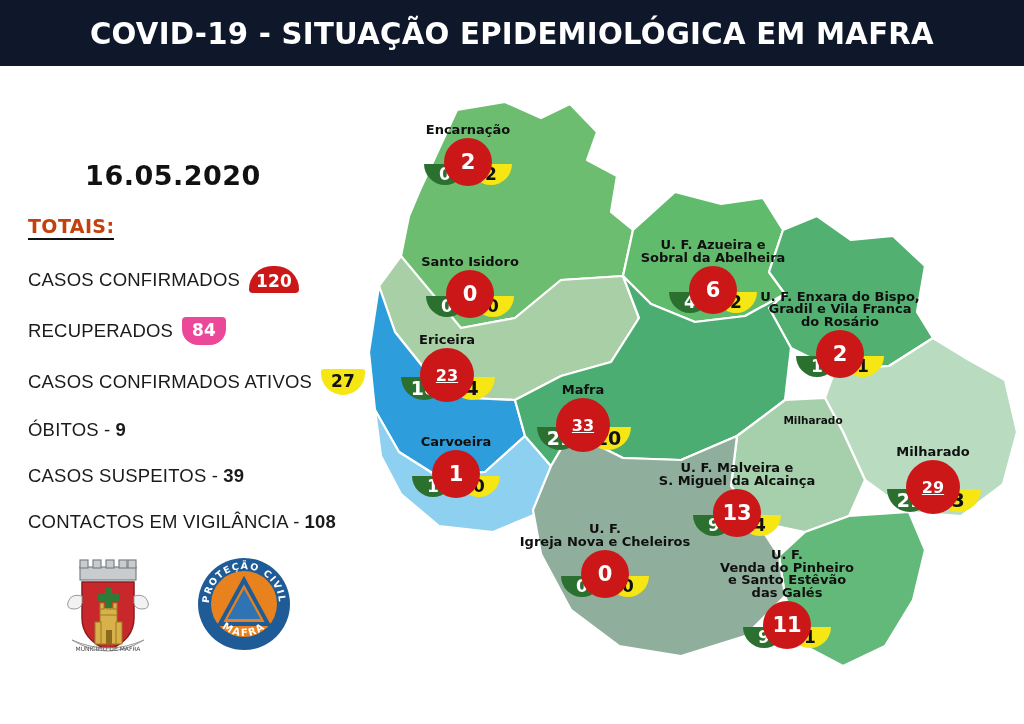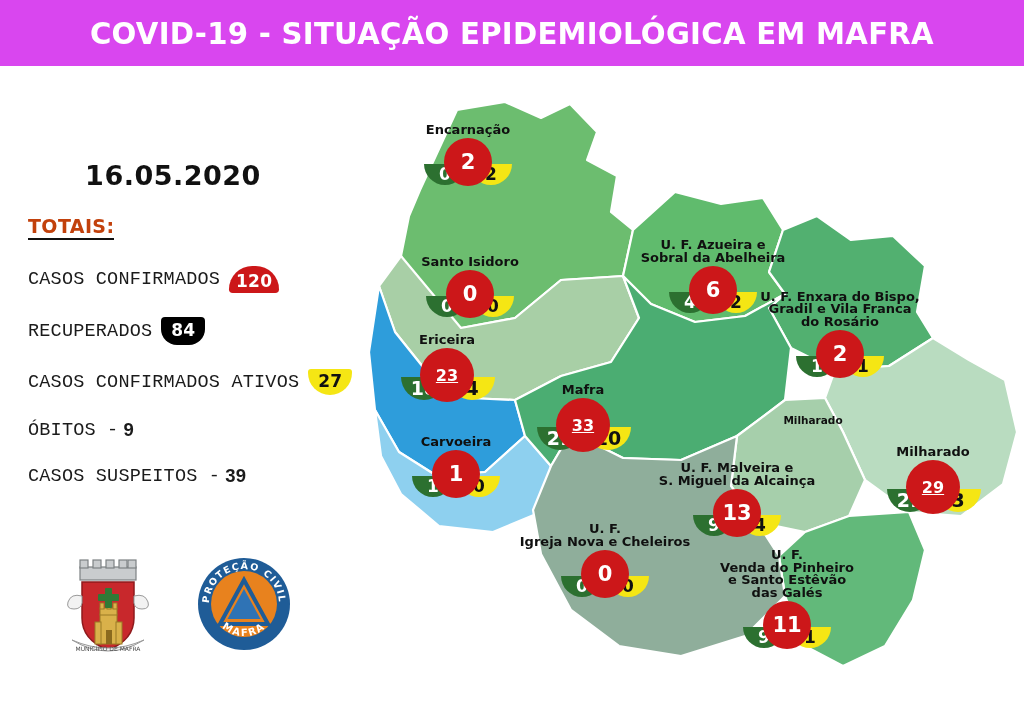--- a/index.html
+++ b/index.html
@@ -9,21 +9,21 @@
     background: #ffffff;
     font-family: "Liberation Sans", sans-serif;
     overflow: hidden;
     position: relative;
   }
 
   
   #header-bar {
     position: absolute; left: 0; top: 0;
     width: 1024px; height: 66px;
-    background: #d946ef;
+    background: #0f172a;
     display: flex; align-items: center; justify-content: center;
   }
   #header-title {
     color: #ffffff;
     font-size: 31px;
     font-weight: bold;
     letter-spacing: 0.3px;
     font-family: "DejaVu Sans", sans-serif;
     white-space: nowrap;
     transform: scaleX(0.94);
@@ -47,38 +47,38 @@
     margin-bottom: 26px;
     font-family: "DejaVu Sans", sans-serif;
   }
   .stat-row {
     display: flex; align-items: center;
     font-size: 18.5px; color: #1b1b1b;
     margin-bottom: 24px; letter-spacing: 0.2px;
     white-space: nowrap;
     font-family: "Liberation Sans", sans-serif;
   }
-  .stat-row .stat-text { font-weight: normal; font-family: Liberation Mono, monospace; }
+  .stat-row .stat-text { font-weight: normal; }
   .stat-row .stat-inline-value { font-weight: bold; margin-left: 5px; }
 
   
   .badge {
     display: inline-flex; align-items: center; justify-content: center;
     color: #ffffff; font-weight: bold; font-size: 17px;
     margin-left: 9px;
     font-family: "DejaVu Sans", sans-serif;
   }
   .badge-dome {           
     background: #cc1719;
     width: 50px; height: 27px;
     border-radius: 25px 25px 4px 4px;
     padding-top: 2px;
   }
   .badge-shield {         
-    background: #000000;
+    background: #ec4899;
     width: 44px; height: 28px;
     border-radius: 4px 4px 16px 16px;
     padding-bottom: 2px;
   }
   .badge-cup {            
     background: #f5e614;
     color: #111111;
     width: 44px; height: 26px;
     border-radius: 3px 3px 22px 22px;
     padding-bottom: 2px;
@@ -173,20 +173,24 @@
   <div class="stat-row">
     <span class="stat-text">ÓBITOS -</span>
     <span class="stat-inline-value">9</span>
   </div>
 
   <div class="stat-row">
     <span class="stat-text">CASOS SUSPEITOS -</span>
     <span class="stat-inline-value">39</span>
   </div>
 
+  <div class="stat-row">
+    <span class="stat-text">CONTACTOS EM VIGILÂNCIA -</span>
+    <span class="stat-inline-value">108</span>
+  </div>
 </div>
 
 <div id="logos">
 
   <div class="logo-wrap">
     <svg width="92" height="104" viewBox="0 0 92 104">
 
       <g fill="#c9ccce" stroke="#7d8184" stroke-width="1.2">
         <rect x="18" y="11" width="56" height="13"></rect>
         <rect x="18" y="4" width="8" height="8"></rect>

